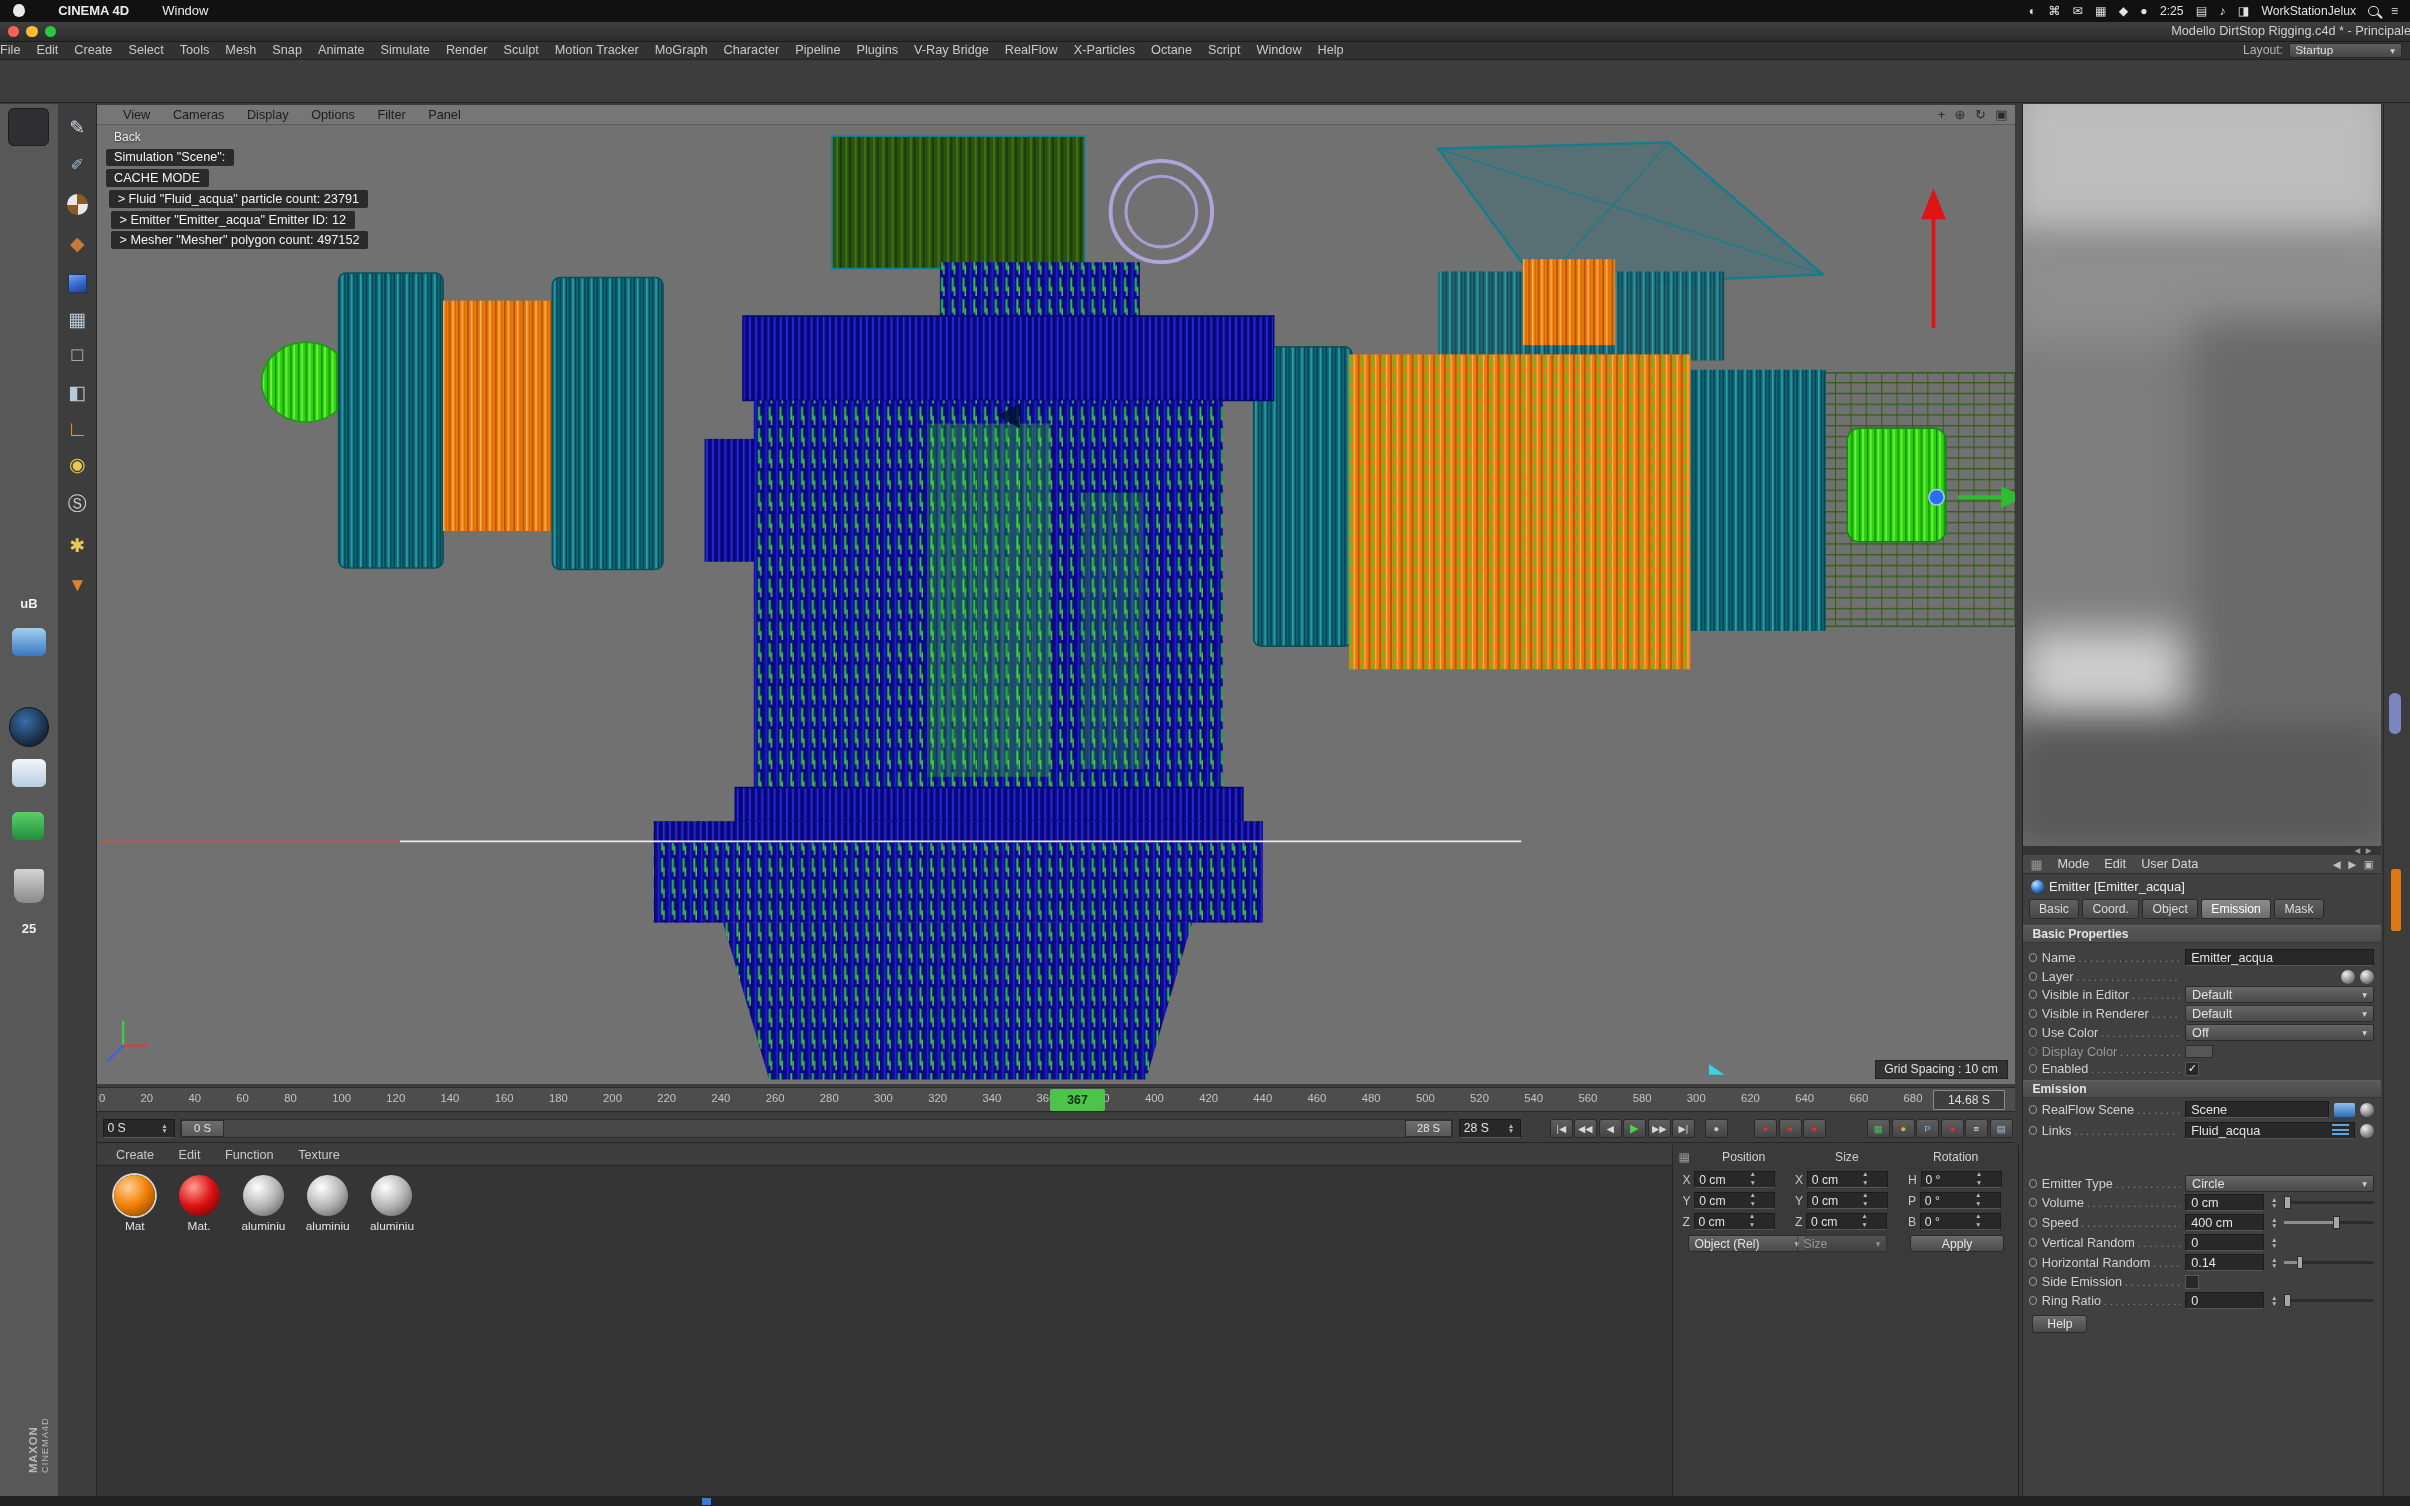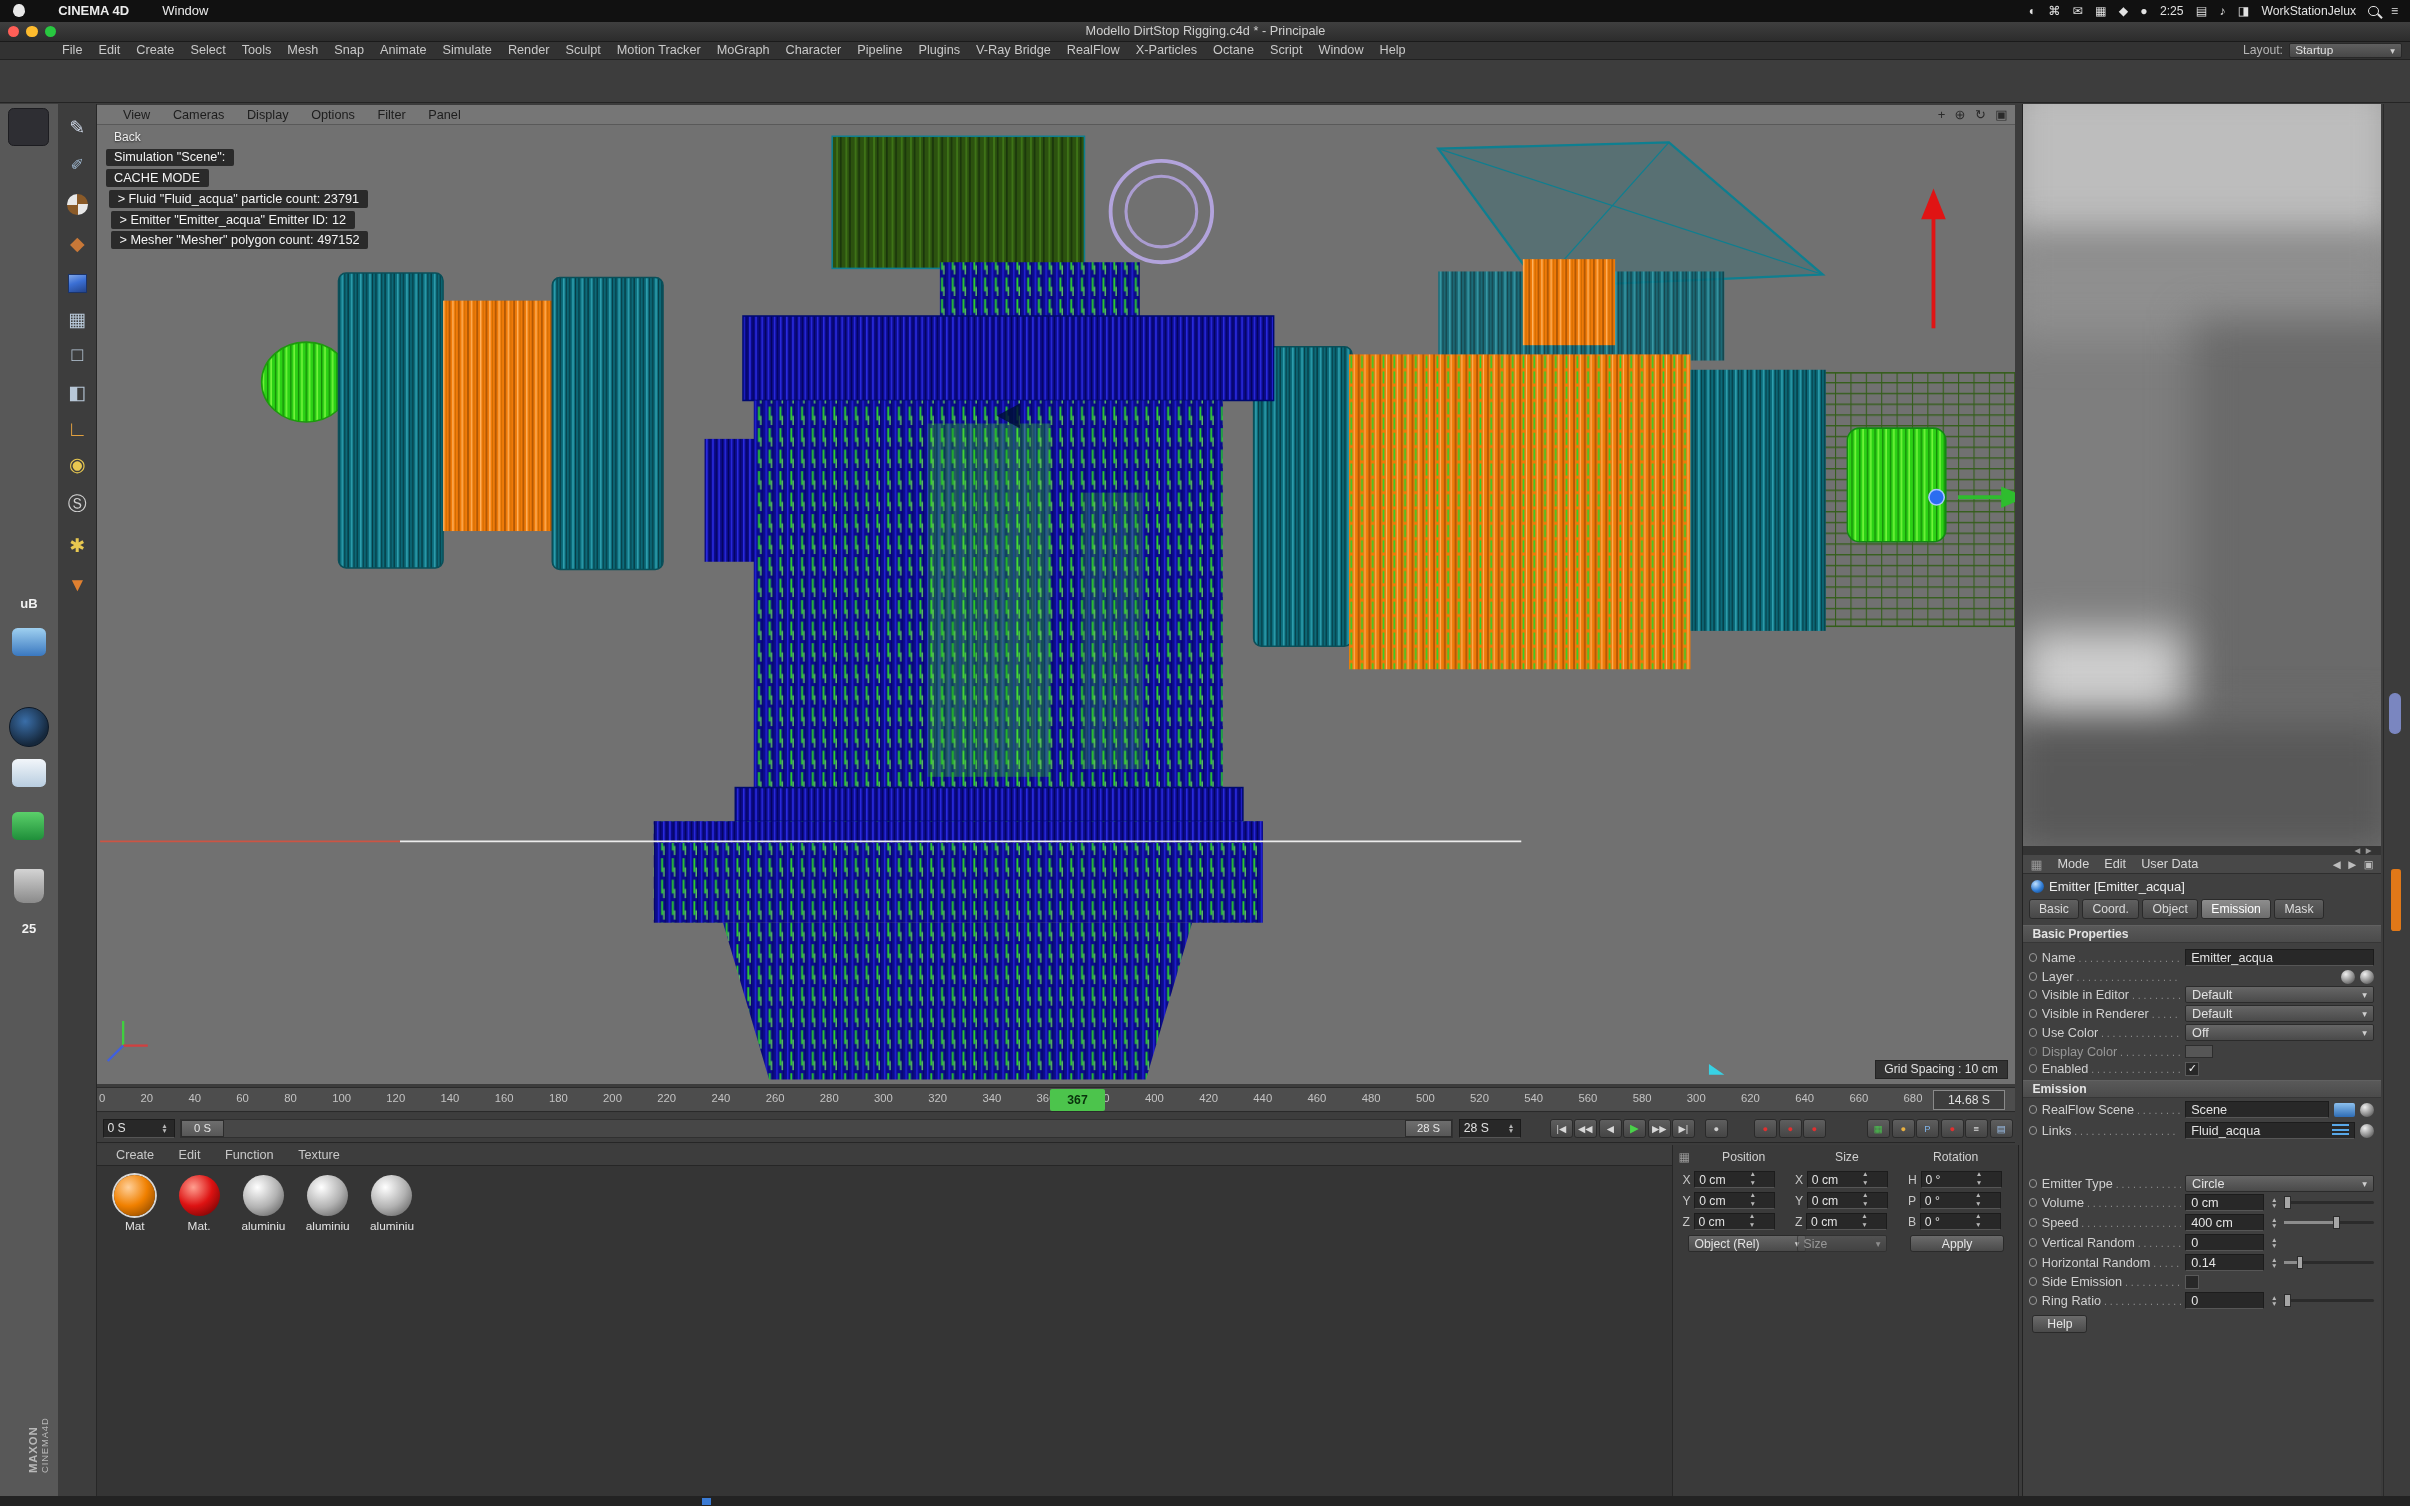--- a/index.html
+++ b/index.html
@@ -8,22 +8,22 @@
 
 #macbar{position:absolute;left:0;top:0;right:0;height:21.7px;background:#111;display:flex;align-items:center;padding:0 13px;gap:33px;font-size:13px;color:#ececec;z-index:50;}
 #macbar .apple{width:12.2px;height:13px;background:#e8e8e8;border-radius:45% 45% 48% 48%/55% 55% 45% 45%;}
 #macbar .appname{font-weight:bold;}
 #macbar .right{margin-left:auto;display:flex;align-items:center;gap:12.2px;font-size:12.2px;color:#e2e2e2;}
 #macbar .sic{font-size:12.2px;}
 #macbar .mag{width:10.4px;height:10.4px;border:1.9px solid #e2e2e2;border-radius:50%;position:relative;}
 #macbar .mag::after{content:"";position:absolute;width:5.6px;height:1.9px;background:#e2e2e2;transform:rotate(45deg);left:7.5px;top:8.5px;}
 #titlebar{position:absolute;left:0;top:21.7px;right:0;height:20px;background:linear-gradient(#3f3f3f,#2c2c2c);border-bottom:0.9px solid #1a1a1a;display:flex;align-items:center;z-index:49;}
 .tl{width:11.3px;height:11.3px;border-radius:50%;margin-left:7.5px;}
-#titlebar .title{position:absolute;left:0;right:0;text-align:center;font-size:12.7px;color:#cfcfcf;}
-#appmenu{position:absolute;left:0;top:41px;right:0;height:19px;background:#323232;border-bottom:0.9px solid #212121;display:flex;align-items:center;padding-left:62px;font-size:12.7px;color:#c9c9c9;z-index:48;}
+#titlebar .title{position:absolute;left:0;right:0;text-align:right;font-size:12.7px;color:#cfcfcf;}
+#appmenu{position:absolute;left:0;top:41px;right:0;height:19px;background:#323232;border-bottom:0.9px solid #212121;display:flex;align-items:center;font-size:12.7px;color:#c9c9c9;z-index:48;}
 #appmenu .mitem{margin-right:16px;white-space:nowrap;}
 #appmenu .layoutwrap{margin-left:auto;margin-right:9.4px;display:flex;align-items:center;gap:5.6px;font-size:12.2px;color:#b5b5b5;}
 .ddsm{background:linear-gradient(#5f5f5f,#474747);border:0.9px solid #282828;border-radius:1.9px;height:15px;display:flex;align-items:center;justify-content:space-between;padding:0 5.6px;color:#e0e0e0;width:113px;font-size:11.8px;}
 #toolbar{position:absolute;left:0;top:60px;right:0;height:43px;background:#3d3d3d;border-bottom:0.9px solid #242424;z-index:47;}
 .tbtn{position:absolute;top:65px;width:34px;height:34px;display:flex;align-items:center;justify-content:center;font-size:21.7px;color:#cfd6de;}
 .tsep{position:absolute;top:66px;width:0.9px;height:32px;background:#282828;border-right:0.9px solid #525252;}
 .axisbtn{position:absolute;top:70px;width:25.4px;height:25.4px;border-radius:50%;background:#233b53;border:1.9px solid #8fb4d8;color:#eef4fa;display:flex;align-items:center;justify-content:center;font-size:12.2px;font-weight:bold;}
 .axisbtn.on{background:#2a7a55;border-color:#8fd8b0;}
 .rtile{position:absolute;top:67px;width:30px;height:30px;background:linear-gradient(#666,#4a4a4a);border:0.9px solid #2c2c2c;border-radius:2.8px;display:flex;align-items:center;justify-content:center;font-size:14px;color:#dfe6ec;}
 .cube3d{width:17px;height:17px;background:linear-gradient(160deg,#7fa6e8 0%,#3b6fd4 45%,#23448c 100%);border:0.9px solid #1c3468;}

